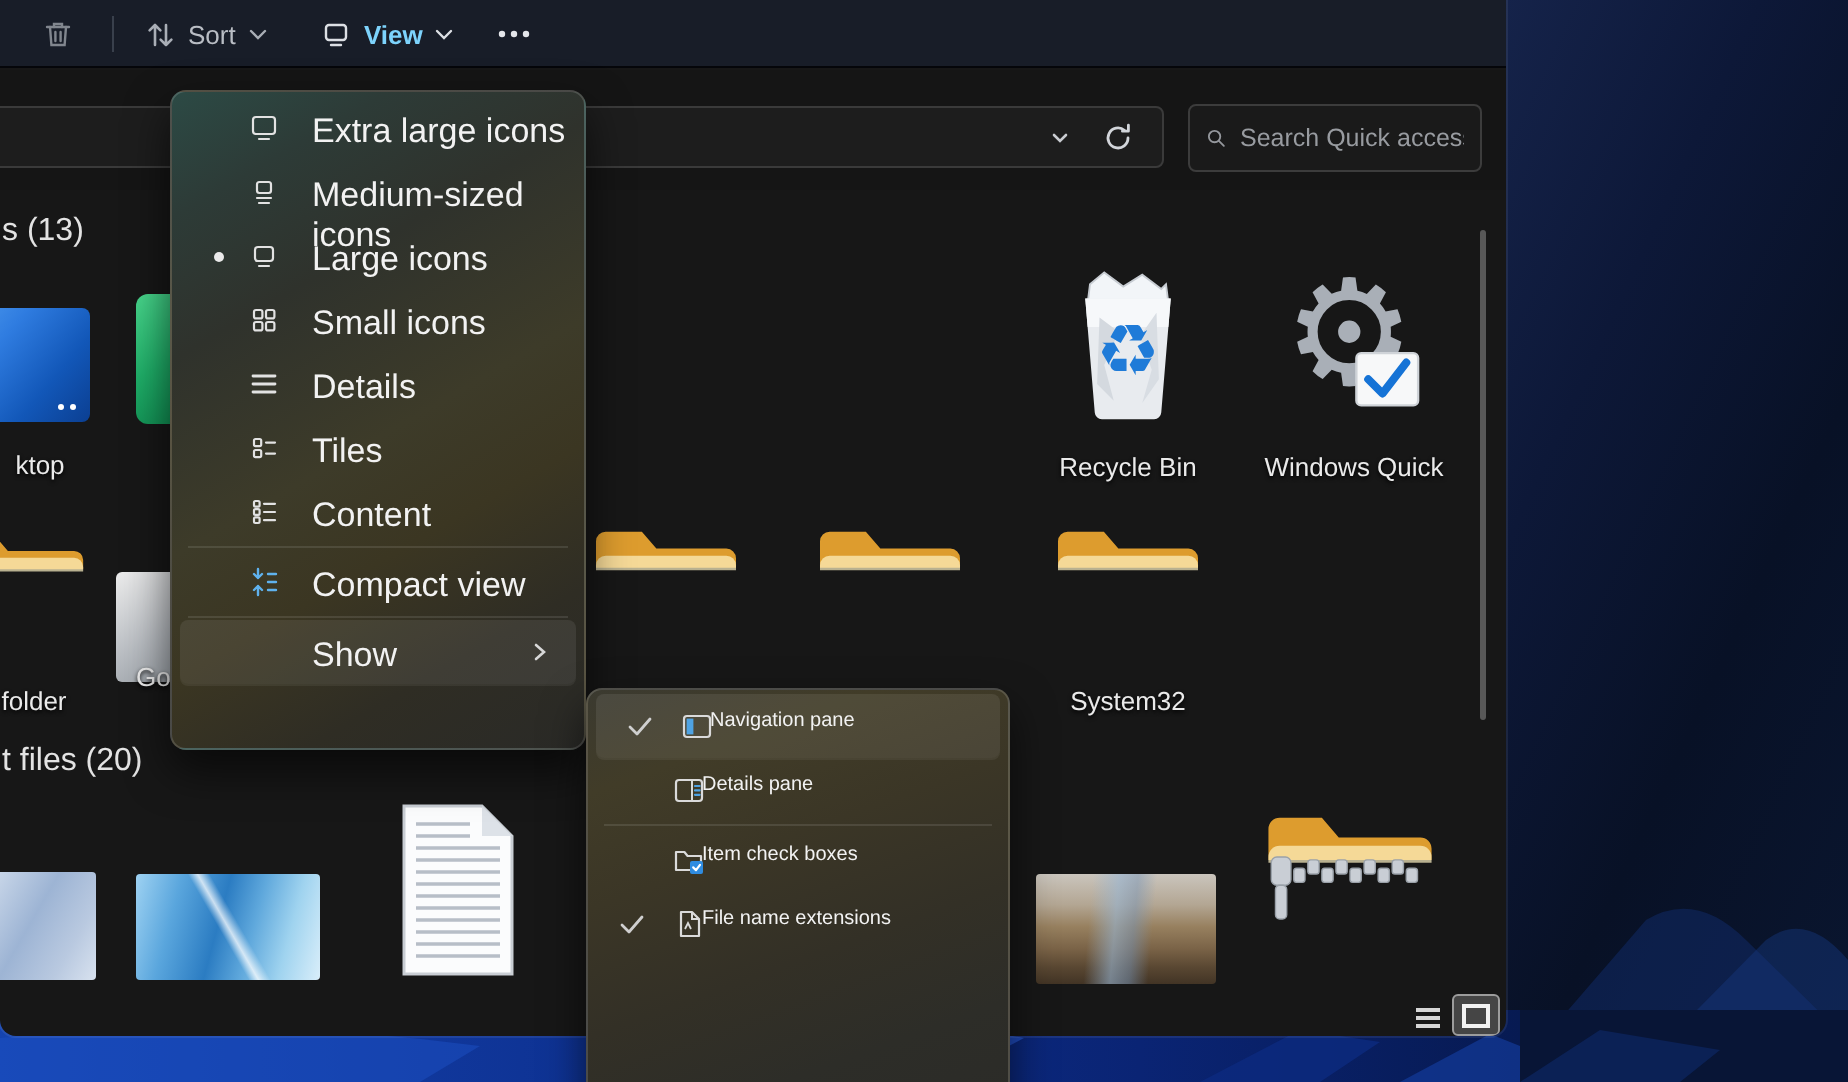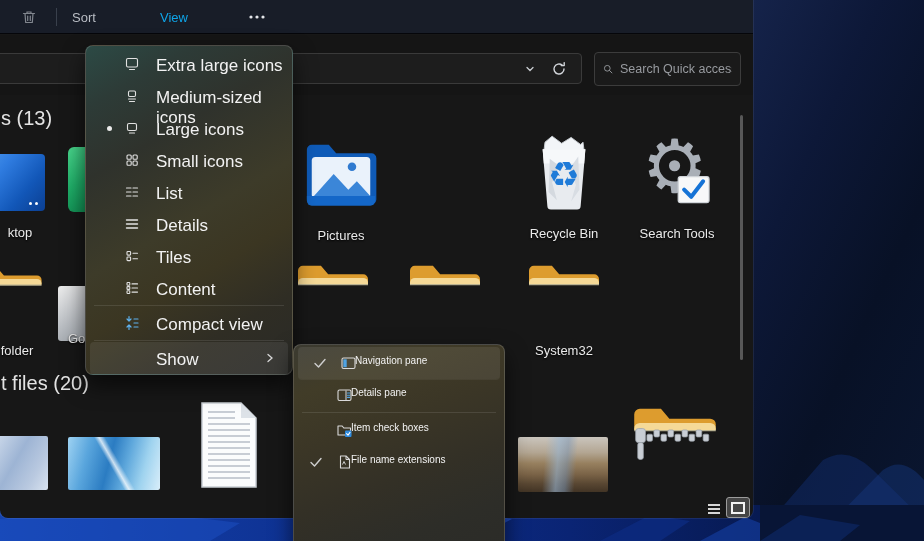--- a/index.html
+++ b/index.html
@@ -9,33 +9,33 @@
   
   .wp-right { position:absolute; left:753px; top:0; width:171px; height:541px;
     background:linear-gradient(115deg,#15234a 0%,#0d1838 30%,#081126 62%,#0a1630 100%); }
   .wp-bottom { position:absolute; left:0; top:505px; width:924px; height:36px; }
 
   
   .window { position:absolute; left:0; top:0; width:753px; height:518px; background:#171717;
     border-radius:0 0 8px 8px; overflow:hidden; box-shadow:0 0 0 1px rgba(255,255,255,.07); z-index:1; }
 
   .command-bar { position:absolute; left:0; top:0; width:100%; height:34px; background:#181d28; border-bottom:1px solid #05060a; }
-  .cmd-btn { position:absolute; top:4px; height:26px; border-radius:4px; display:flex; align-items:center; gap:6px; padding:0 8px; color:#dfe2e7; font-size:13px;flex-direction:column; }
+  .cmd-btn { position:absolute; top:4px; height:26px; border-radius:4px; display:flex; align-items:center; gap:6px; padding:0 8px; color:#dfe2e7; font-size:13px; }
   .cmd-divider { position:absolute; left:56px; top:8px; width:1px; height:18px; background:#39404c; }
 
   .address-row { position:absolute; left:0; top:35px; width:100%; height:60px; background:#151515; }
   .addr-box { position:absolute; left:-8px; top:18px; width:590px; height:31px; background:#1d1d1d; border:1px solid #3a3a3a; border-radius:4px; }
   .addr-chevron { position:absolute; right:44px; top:8px; width:14px; height:14px; }
   .refresh-btn { position:absolute; right:12px; top:5px; width:20px; height:20px; }
   .search-box { position:absolute; left:594px; top:17px; width:147px; height:34px; background:#1a1a1a; border:1px solid #3c3c3c; border-radius:4px; display:flex; align-items:center; padding:0 8px; gap:7px; }
   .search-box input { background:transparent; border:none; outline:none; color:#989ba0; font-size:12.5px; width:112px; font-family:"Liberation Sans",sans-serif; }
   .search-box input::placeholder { color:#989ba0; }
 
   .content { position:absolute; left:0; top:95px; width:100%; height:402px; }
-  .group-label { position:absolute; color:#e3e3e3; font-size:20px; }
+  .group-label { position:absolute; color:#e3e3e3; font-size:16px; }
   .tile-label { position:absolute; color:#eaeaea; font-size:13px; text-align:center; text-shadow:0 1px 2px #000; }
 
   .thumb { position:absolute; border-radius:4px; }
   .tile { position:absolute; width:100px; text-align:center; }
 
   .scrollbar { position:absolute; left:740px; top:115px; width:3px; height:245px; background:#585858; border-radius:2px; }
 
   .status-toggle { position:absolute; border-radius:3px; display:flex; align-items:center; justify-content:center; }
   .toggle-details { left:704px; top:500px; width:20px; height:17px; }
   .toggle-thumbs { left:726px; top:497px; width:24px; height:21px; border:1px solid #9c9c9c; background:#454545; }
@@ -112,21 +112,21 @@
           <g stroke="#a9aeb6" stroke-width="1.3" fill="none" stroke-linecap="round" stroke-linejoin="round">
             <path d="M5.5 12.5 V2.5 M2.8 5.2 L5.5 2.5 L8.2 5.2"></path>
             <path d="M11 2.5 V12.5 M8.3 9.8 L11 12.5 L13.7 9.8"></path>
           </g>
         </svg>
         <span>Sort</span>
         <svg width="10" height="10" viewBox="0 0 10 10">
           <polyline points="1.5,3.5 5,7 8.5,3.5" fill="none" stroke="#a9aeb6" stroke-width="1.2" stroke-linecap="round"></polyline>
         </svg>
       </div>
-      <div class="cmd-btn" style="left:152px;color:#0ea5e9;">
+      <div class="cmd-btn" style="left:152px;color:#7dd3fc;font-weight:bold;">
         <svg width="16" height="16" viewBox="0 0 16 16">
           <rect x="3" y="3.5" width="10" height="7.5" rx="1.5" fill="none" stroke="#dcdfe4" stroke-width="1.2"></rect>
           <path d="M5.5 13.5 h5" stroke="#dcdfe4" stroke-width="1.2" stroke-linecap="round"></path>
         </svg>
         <span>View</span>
         <svg width="10" height="10" viewBox="0 0 10 10">
           <polyline points="1.5,3.5 5,7 8.5,3.5" fill="none" stroke="#dcdfe4" stroke-width="1.2" stroke-linecap="round"></polyline>
         </svg>
       </div>
       <div class="cmd-btn" style="left:238px;width:38px;justify-content:center;">
@@ -166,51 +166,41 @@
       <div class="group-label" style="left:1px;top:12px;">s (13)</div>
 
       <div class="thumb" style="left:-28px;top:59px;width:73px;height:57px;background:linear-gradient(130deg,#55a2f2 0%,#2f7ce0 35%,#1257b8 70%,#0b3f92 100%);">
         <div style="position:absolute;right:13px;bottom:6px;width:3px;height:3px;border-radius:50%;background:#fff;"></div>
         <div style="position:absolute;right:7px;bottom:6px;width:3px;height:3px;border-radius:50%;background:#fff;"></div>
       </div>
       <div class="tile-label" style="left:-2px;top:130px;width:44px;">ktop</div>
 
       <div class="thumb" style="left:68px;top:52px;width:73px;height:65px;border-radius:6px;background:linear-gradient(150deg,#49d68c 0%,#1fae68 40%,#0f8a50 75%,#0b7242 100%);"></div>
 
-      <div class="tile" style="left:291px;top:42px;">
-        <svg width="78" height="74" viewBox="0 0 64 60" style="margin:0 auto;">
-          <path d="M4 10 a4 4 0 0 1 4 -4 h14 l6 7 h29 a4 4 0 0 1 4 4 v34 a4 4 0 0 1 -4 4 H8 a4 4 0 0 1 -4 -4 Z" fill="#0f5bb8"></path>
-          <rect x="8" y="16" width="48" height="34" rx="3" fill="#eaf2fb"></rect>
-          <circle cx="41" cy="24" r="3.5" fill="#2f7ad0"></circle>
-          <path d="M8 50 L26 30 L38 43 L45 36 L56 48 v2 H8 Z" fill="#3b86d8"></path>
-          <path d="M4 48 h56 v4 a4 4 0 0 1 -4 4 H8 a4 4 0 0 1 -4 -4 Z" fill="#1467c8"></path>
-        </svg>
-        <div class="tile-label" style="left:0;top:91px;width:100px;">Pictures</div>
-      </div>
 
 
       <div class="tile" style="left:514px;top:40px;">
         <svg width="76" height="76" viewBox="0 0 64 64" style="margin:0 auto;">
           <path d="M16 6 L22 1 L30 7 L38 2 L46 8 L48 6 L49 14 L15 14 Z" fill="#f2f5f8" stroke="#c7ccd2" stroke-width="0.8"></path>
           <path d="M14 12 h36 l-4 48 a3 3 0 0 1 -3 2.8 H21 a3 3 0 0 1 -3 -2.8 Z" fill="#e8ebef"></path>
           <path d="M14 12 h36 l-1 12 H15 Z" fill="#f6f8fa"></path>
           <path d="M20 20 L28 26 L22 40 L26 55 L19 48 Z" fill="#d4d9df"></path>
           <path d="M44 18 L37 28 L42 42 L38 56 L45 46 Z" fill="#d8dde3"></path>
           <text x="32" y="44" font-size="30" text-anchor="middle" fill="#1f7bd8" font-family="DejaVu Sans, sans-serif">♻</text>
         </svg>
         <div class="tile-label" style="left:0;top:91px;width:100px;">Recycle Bin</div>
       </div>
 
       <div class="tile" style="left:627px;top:40px;">
         <svg width="80" height="76" viewBox="0 0 64 64" style="margin:0 auto;">
           <text x="30" y="48" font-size="62" text-anchor="middle" fill="#a9afb7" font-family="DejaVu Sans, sans-serif">⚙</text>
           <rect x="33" y="35" width="26" height="22" rx="2" fill="#f7f8f9" stroke="#cfd3d8" stroke-width="1"></rect>
           <polyline points="38,46 44,52 54,39" fill="none" stroke="#1573d6" stroke-width="3.4" stroke-linecap="round" stroke-linejoin="round"></polyline>
         </svg>
-        <div class="tile-label" style="left:0;top:91px;width:100px;">Search Tools</div>
+        <div class="tile-label" style="left:0;top:91px;width:100px;">Windows Quick</div>
       </div>
 
       <svg class="thumb" style="left:-28px;top:166px;" width="73" height="70" viewBox="0 0 64 58">
         <path d="M3 8 a4 4 0 0 1 4 -4 h15 l6 7 h29 a4 4 0 0 1 4 4 v4 H3 Z" fill="#dd9c2e"></path>
         <rect x="3" y="14" width="58" height="41" rx="4" fill="url(#fy1)"></rect>
         <path d="M3 18 a4 4 0 0 1 4 -4 h50 a4 4 0 0 1 4 4 v2 H3 Z" fill="#fff3c4" opacity="0.7"></path>
       </svg>
       <div class="tile-label" style="left:-18px;top:248px;width:70px;">folder</div>
 
       <div class="thumb" style="left:58px;top:191px;width:30px;height:55px;border-radius:3px;background:linear-gradient(150deg,#ececec,#b9bdc2 60%,#9aa0a6);"></div>
@@ -329,28 +319,20 @@
           <rect x="3" y="3" width="4.2" height="4.2" rx="1"></rect>
             <rect x="9" y="3" width="4.2" height="4.2" rx="1"></rect>
           <rect x="3" y="9" width="4.2" height="4.2" rx="1"></rect>
             <rect x="9" y="9" width="4.2" height="4.2" rx="1"></rect>
         </g>
       </svg>
       <span class="vm-label">Small icons</span>
     </div>
     <div class="menu-row">
       <svg class="vm-icon" viewBox="0 0 16 16">
-        <g stroke="#e2e2e2" stroke-width="1.2" stroke-linecap="round">
-          <path d="M2.5 4 h4.5 M9 4 h4.5 M2.5 8 h4.5 M9 8 h4.5 M2.5 12 h4.5 M9 12 h4.5"></path>
-        </g>
-      </svg>
-      <span class="vm-label">List</span>
-    </div>
-    <div class="menu-row">
-      <svg class="vm-icon" viewBox="0 0 16 16">
         <g stroke="#e2e2e2" stroke-width="1.4" stroke-linecap="round">
           <path d="M2.5 4 h11 M2.5 8 h11 M2.5 12 h11"></path>
         </g>
       </svg>
       <span class="vm-label">Details</span>
     </div>
     <div class="menu-row">
       <svg class="vm-icon" viewBox="0 0 16 16">
         <g fill="none" stroke="#e2e2e2" stroke-width="1.1" stroke-linecap="round">
           <rect x="3" y="3.5" width="3.6" height="3.6" rx="0.8"></rect>

